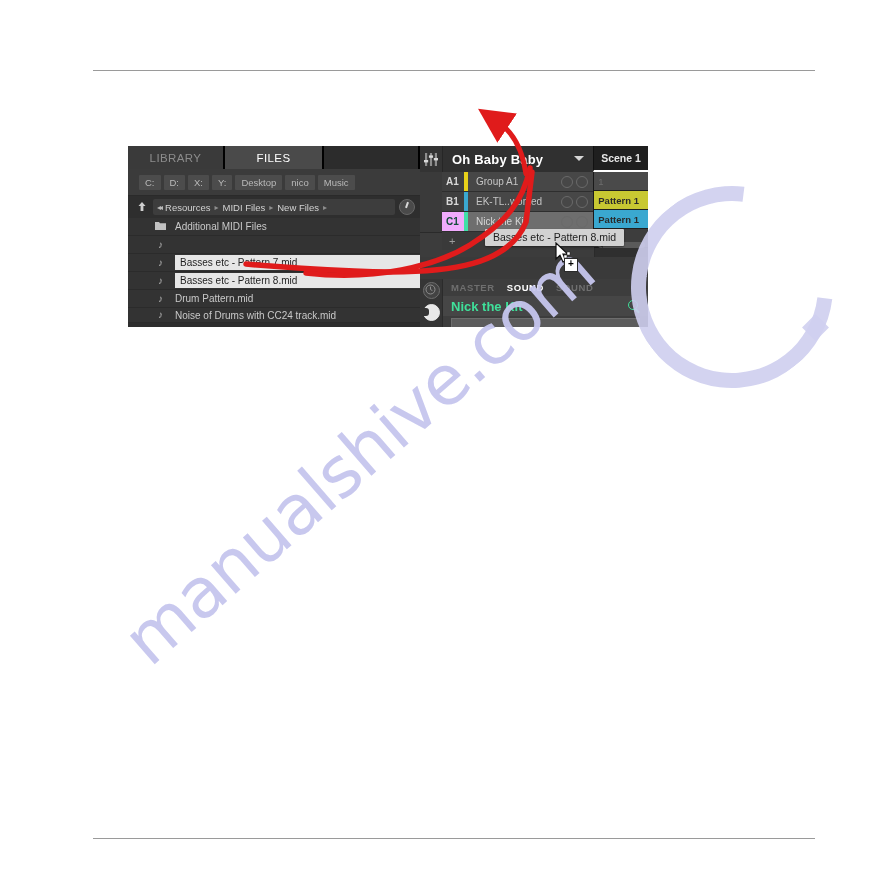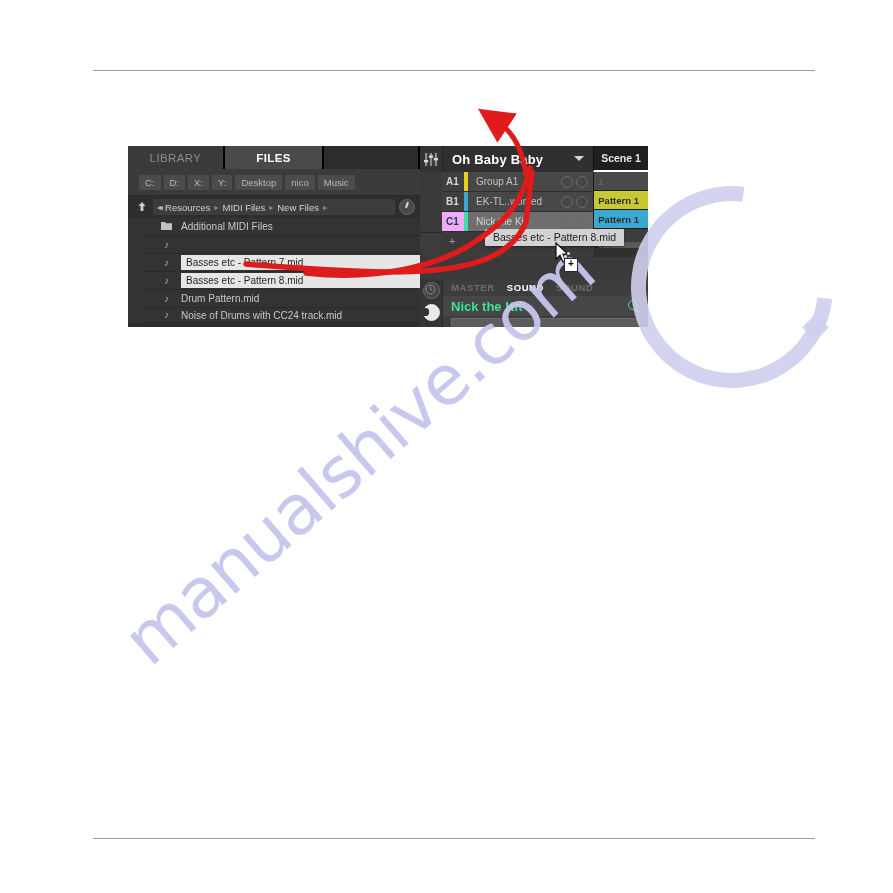--- a/index.html
+++ b/index.html
@@ -96,21 +96,21 @@
     letter-spacing: .4px;
     color: #8c8c8c;
     background: #3a3a3a;
     margin-right: 2px;
   }
   .tab.t-library { width: 95px; }
   .tab.t-files {
     width: 97px;
     background: #4a4a4a;
     color: #ffffff;
-    font-weight: bold;
+    font-weight: normal;
   }
   .tab.t-blank { flex: 1; background: #2c2c2c; }
 
   .shortcuts {
     height: 26px;
     background: #3b3b3b;
     display: flex; align-items: center;
     padding-left: 11px;
     gap: 3px;
     border-bottom: 1px solid #2a2a2a;
@@ -163,24 +163,23 @@
     content: "";
     position: absolute; left: 6px; top: 2px;
     width: 2px; height: 6px; background: #d8d8d8;
     transform: rotate(20deg);
   }
 
   .filelist { background: #333333; }
   .frow {
     height: 17px;
     display: flex; align-items: center;
-    padding-left: 16px;
+    padding-left: 26px;
     gap: 8px;
     border-bottom: 1px solid #2b2b2b;
-    margin-left: 16px;
   }
   .frow .ic {
     width: 13px; text-align: center;
     color: #b4b4b4; font-size: 10px; line-height: 1;
     flex: 0 0 auto;
   }
   .frow .ic.folder {
     color: #bdbdbd; font-size: 10px;
   }
   .frow .nm {

